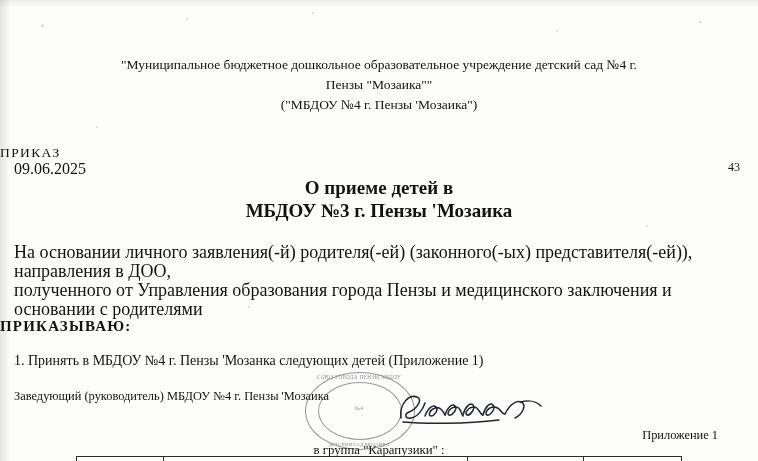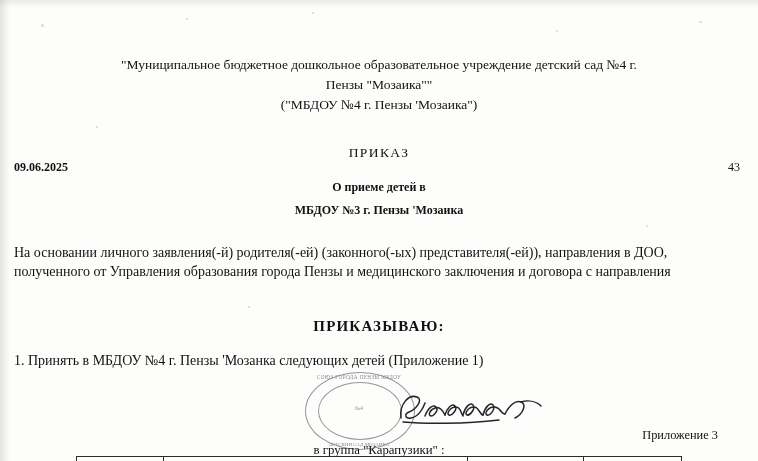--- a/index.html
+++ b/index.html
@@ -44,63 +44,61 @@
     display: block;
   }
   .org-line2 {
     font-size: 13.5px;
   }
   .doc-type {
     position: absolute;
     left: 0;
     top: 145px;
     width: 758px;
-    text-align: center;
     font-size: 13.5px;
     letter-spacing: 1.4px;
   }
   .meta-date {
     position: absolute;
     left: 14px;
     top: 160px;
-    font-size: 12px;
-    font-weight: bold;
+    font-size: 16px;
   }
   .meta-number {
     position: absolute;
     right: 18px;
     top: 160px;
     font-size: 12px;
     margin-left: 12px;
   }
   .title {
     position: absolute;
     left: 0;
     top: 176px;
     width: 758px;
     text-align: center;
-    font-size: 12px;
+    font-size: 19px;
     font-weight: bold;
     line-height: 23px;
   }
   .body-text {
     position: absolute;
     left: 14px;
     top: 243px;
     width: 726px;
-    font-size: 14px;
+    font-size: 18px;
     line-height: 19px;
     text-align: left;
   }
   .order-word {
     position: absolute;
     left: 0;
     top: 318px;
     width: 758px;
-    text-align: center;
+    text-align: left;
     font-size: 15px;
     font-weight: bold;
     letter-spacing: 1.2px;
   }
   .item-1 {
     position: absolute;
     left: 14px;
     top: 352px;
     width: 700px;
     font-size: 14px;
@@ -248,28 +246,29 @@
   <div class="meta-date">09.06.2025</div>
   <div class="meta-number">43</div>
 
   <div class="title">
     <div>О приеме детей в</div>
     <div>МБДОУ №3 г. Пензы 'Мозаика</div>
   </div>
 
   <div class="body-text">
     <div>На основании личного заявления(-й) родителя(-ей) (законного(-ых) представителя(-ей)), направления в ДОО,</div>
-    <div>полученного от Управления образования города Пензы и медицинского заключения и договора с направления</div>
+    <div>полученного от Управления образования города Пензы и медицинского заключения и основании с родителями</div>
   </div>
 
   <div class="order-word">ПРИКАЗЫВАЮ:</div>
 
   <div class="item-1">1. Принять в МБДОУ №4 г. Пензы 'Мозанка следующих детей (Приложение 1)</div>
 
   <div class="signer">
+    <div>Заведующий (руководитель) МБДОУ №4 г. Пензы 'Мозаика</div>
   </div>
 
   <div class="stamp">
     <div class="stamp-outer"></div>
     <div class="stamp-inner"></div>
     <div class="stamp-text-top">СОЮЗ ГОРОДА ПЕНЗЫ МБДОУ</div>
     <div class="stamp-text-mid">№4</div>
     <div class="stamp-text-bot">ДЕТСКИЙ САД МОЗАИКА</div>
   </div>
 
@@ -279,21 +278,21 @@
       <path d="M30 28 C 33 20, 38 16, 41 19 C 44 22, 39 28, 36 28 C 33 28, 34 22, 40 20 C 45 18, 48 23, 50 27"></path>
       <path d="M50 27 C 52 20, 57 15, 60 18 C 63 21, 57 28, 54 27 C 51 26, 55 19, 61 19 C 66 19, 66 26, 68 28"></path>
       <path d="M68 27 C 70 19, 75 14, 78 17 C 81 20, 75 28, 72 27 C 69 26, 73 19, 79 19 C 84 19, 85 27, 88 27"></path>
       <path d="M88 27 C 90 19, 95 14, 98 17 C 101 21, 95 28, 92 27 C 89 26, 93 18, 100 19 C 106 20, 107 27, 110 26"></path>
       <path d="M110 26 C 114 18, 120 12, 126 14 C 132 16, 128 26, 120 30"></path>
       <path d="M126 14 C 133 12, 141 13, 146 18"></path>
       <path d="M8 34 C 30 36, 70 36, 104 32"></path>
     </g>
   </svg>
 
-  <div class="appendix">Приложение 3</div>
+  <div class="appendix">Приложение 1</div>
 
   <div class="group-line">в группа "Карапузики" :</div>
 
   <div class="table-frag">
     <div class="col c1"></div>
     <div class="col c2"></div>
     <div class="col c3"></div>
   </div>
 
 </div>

